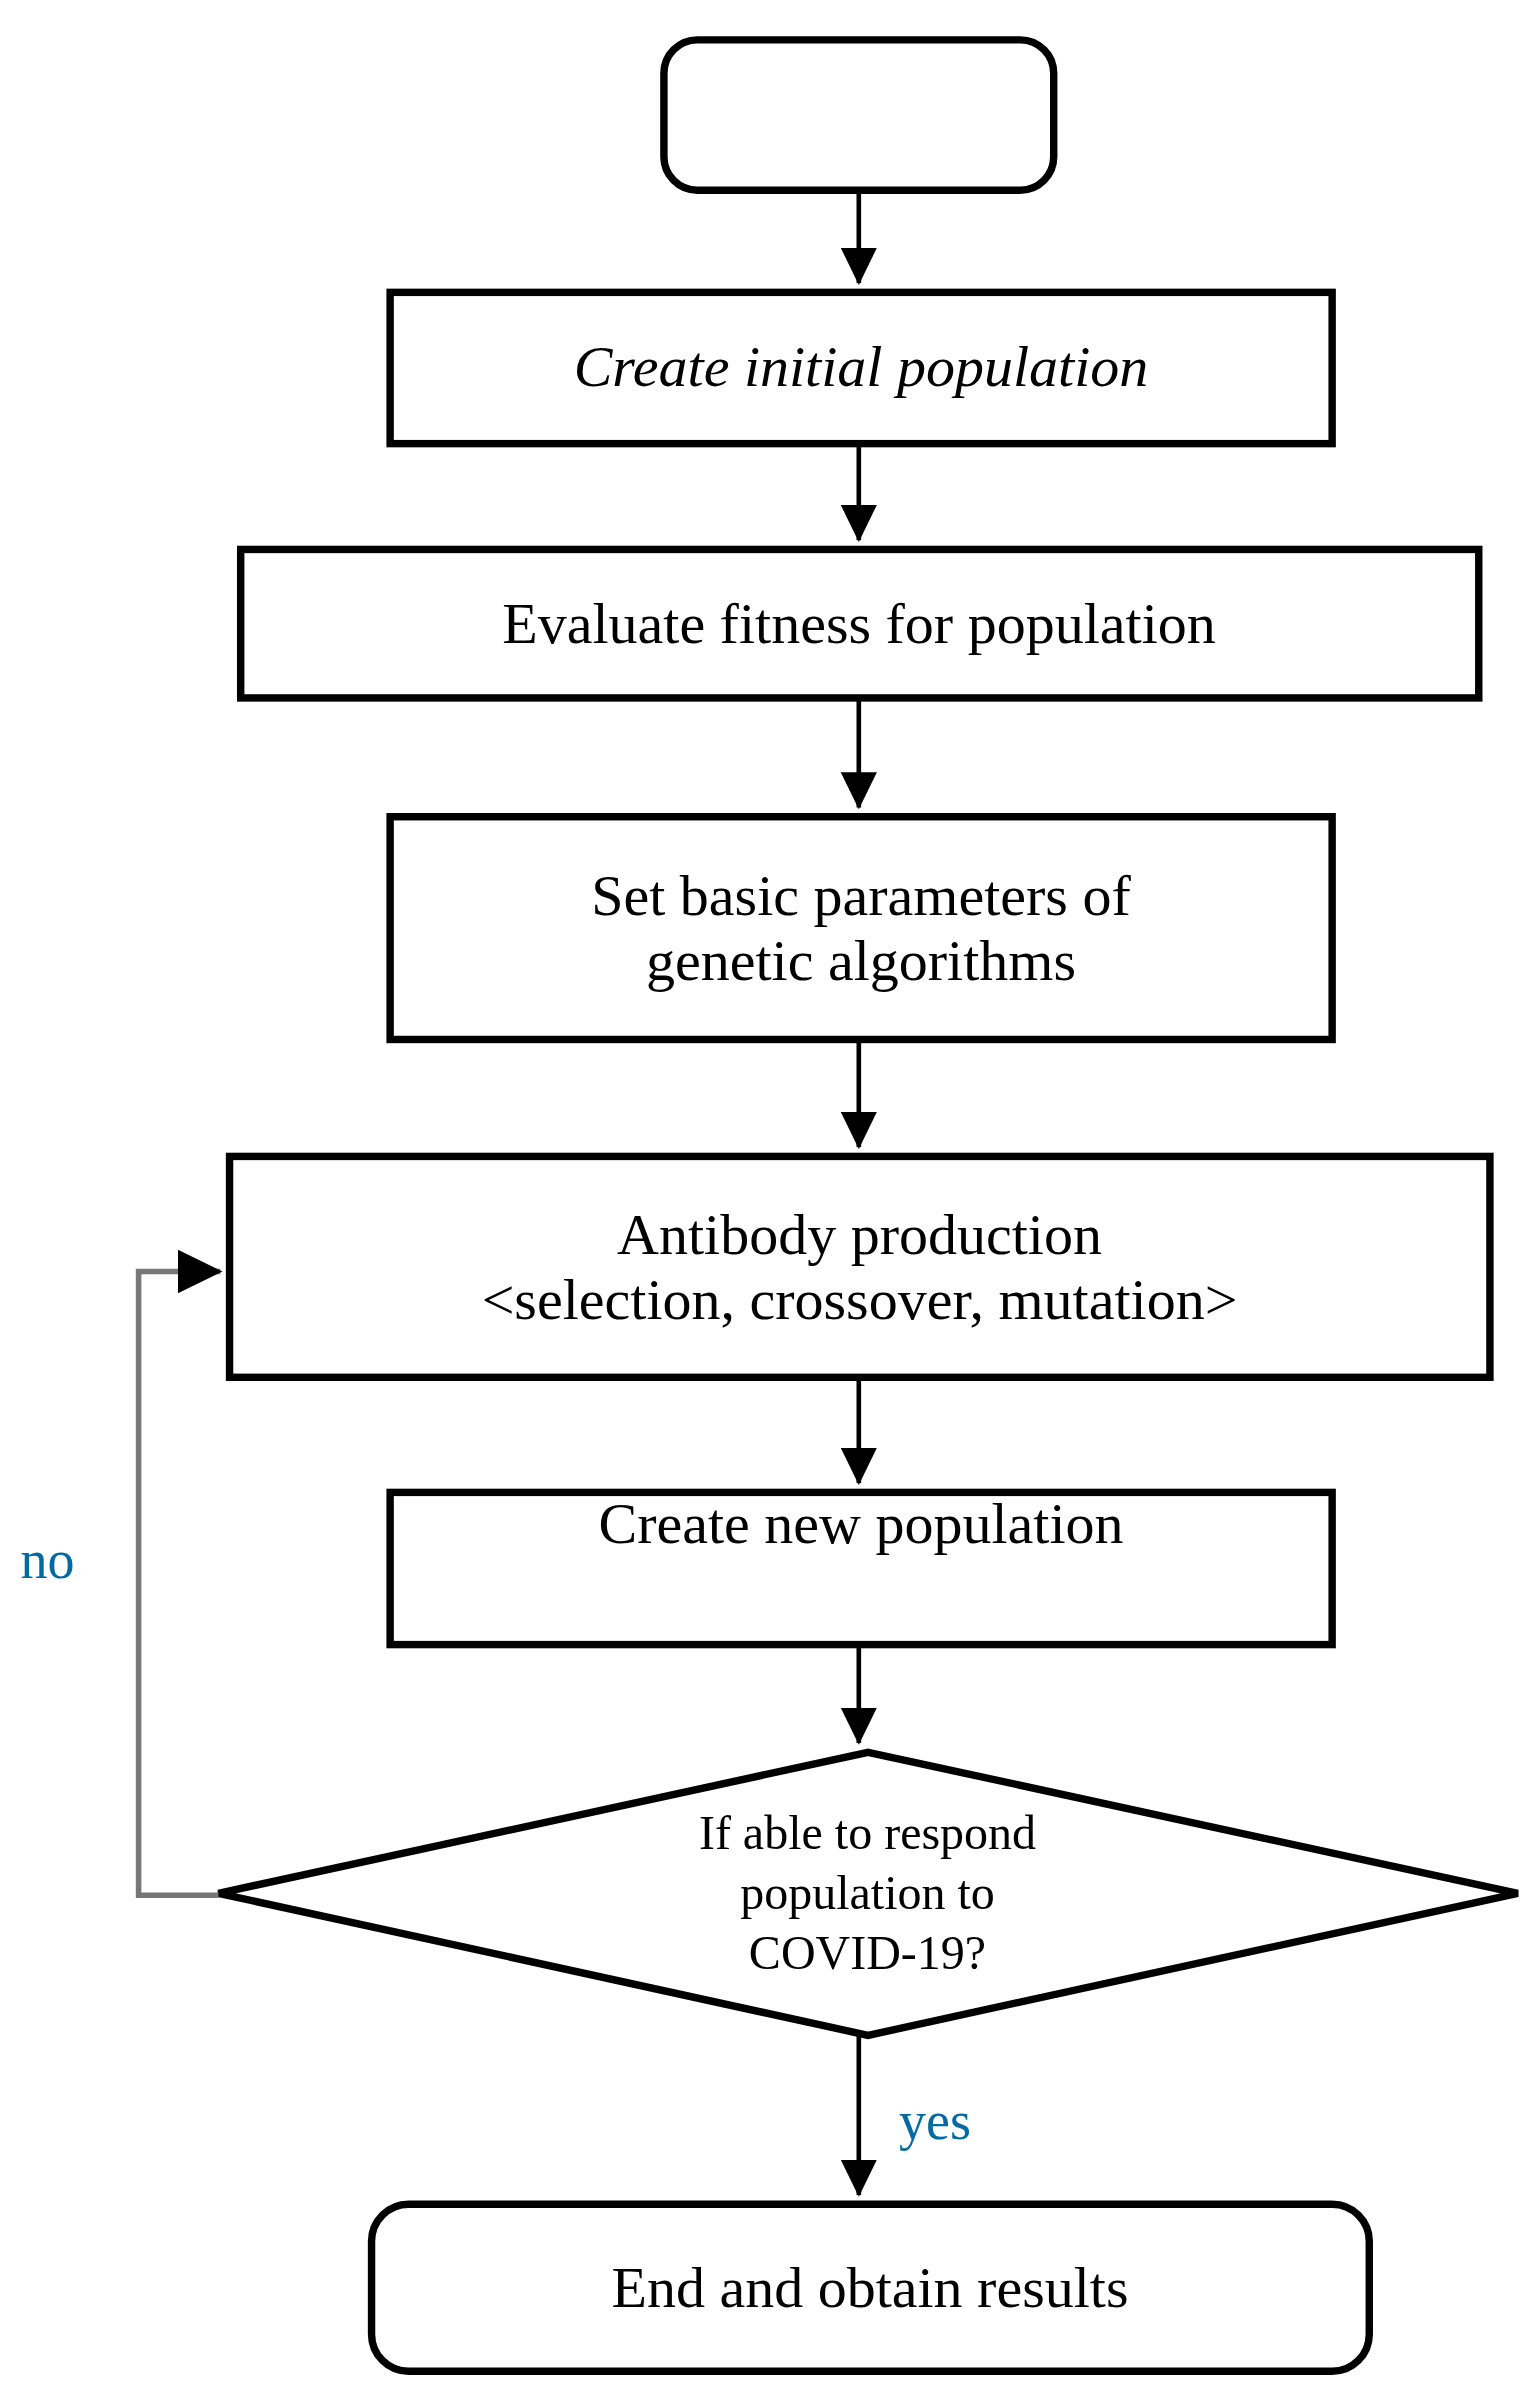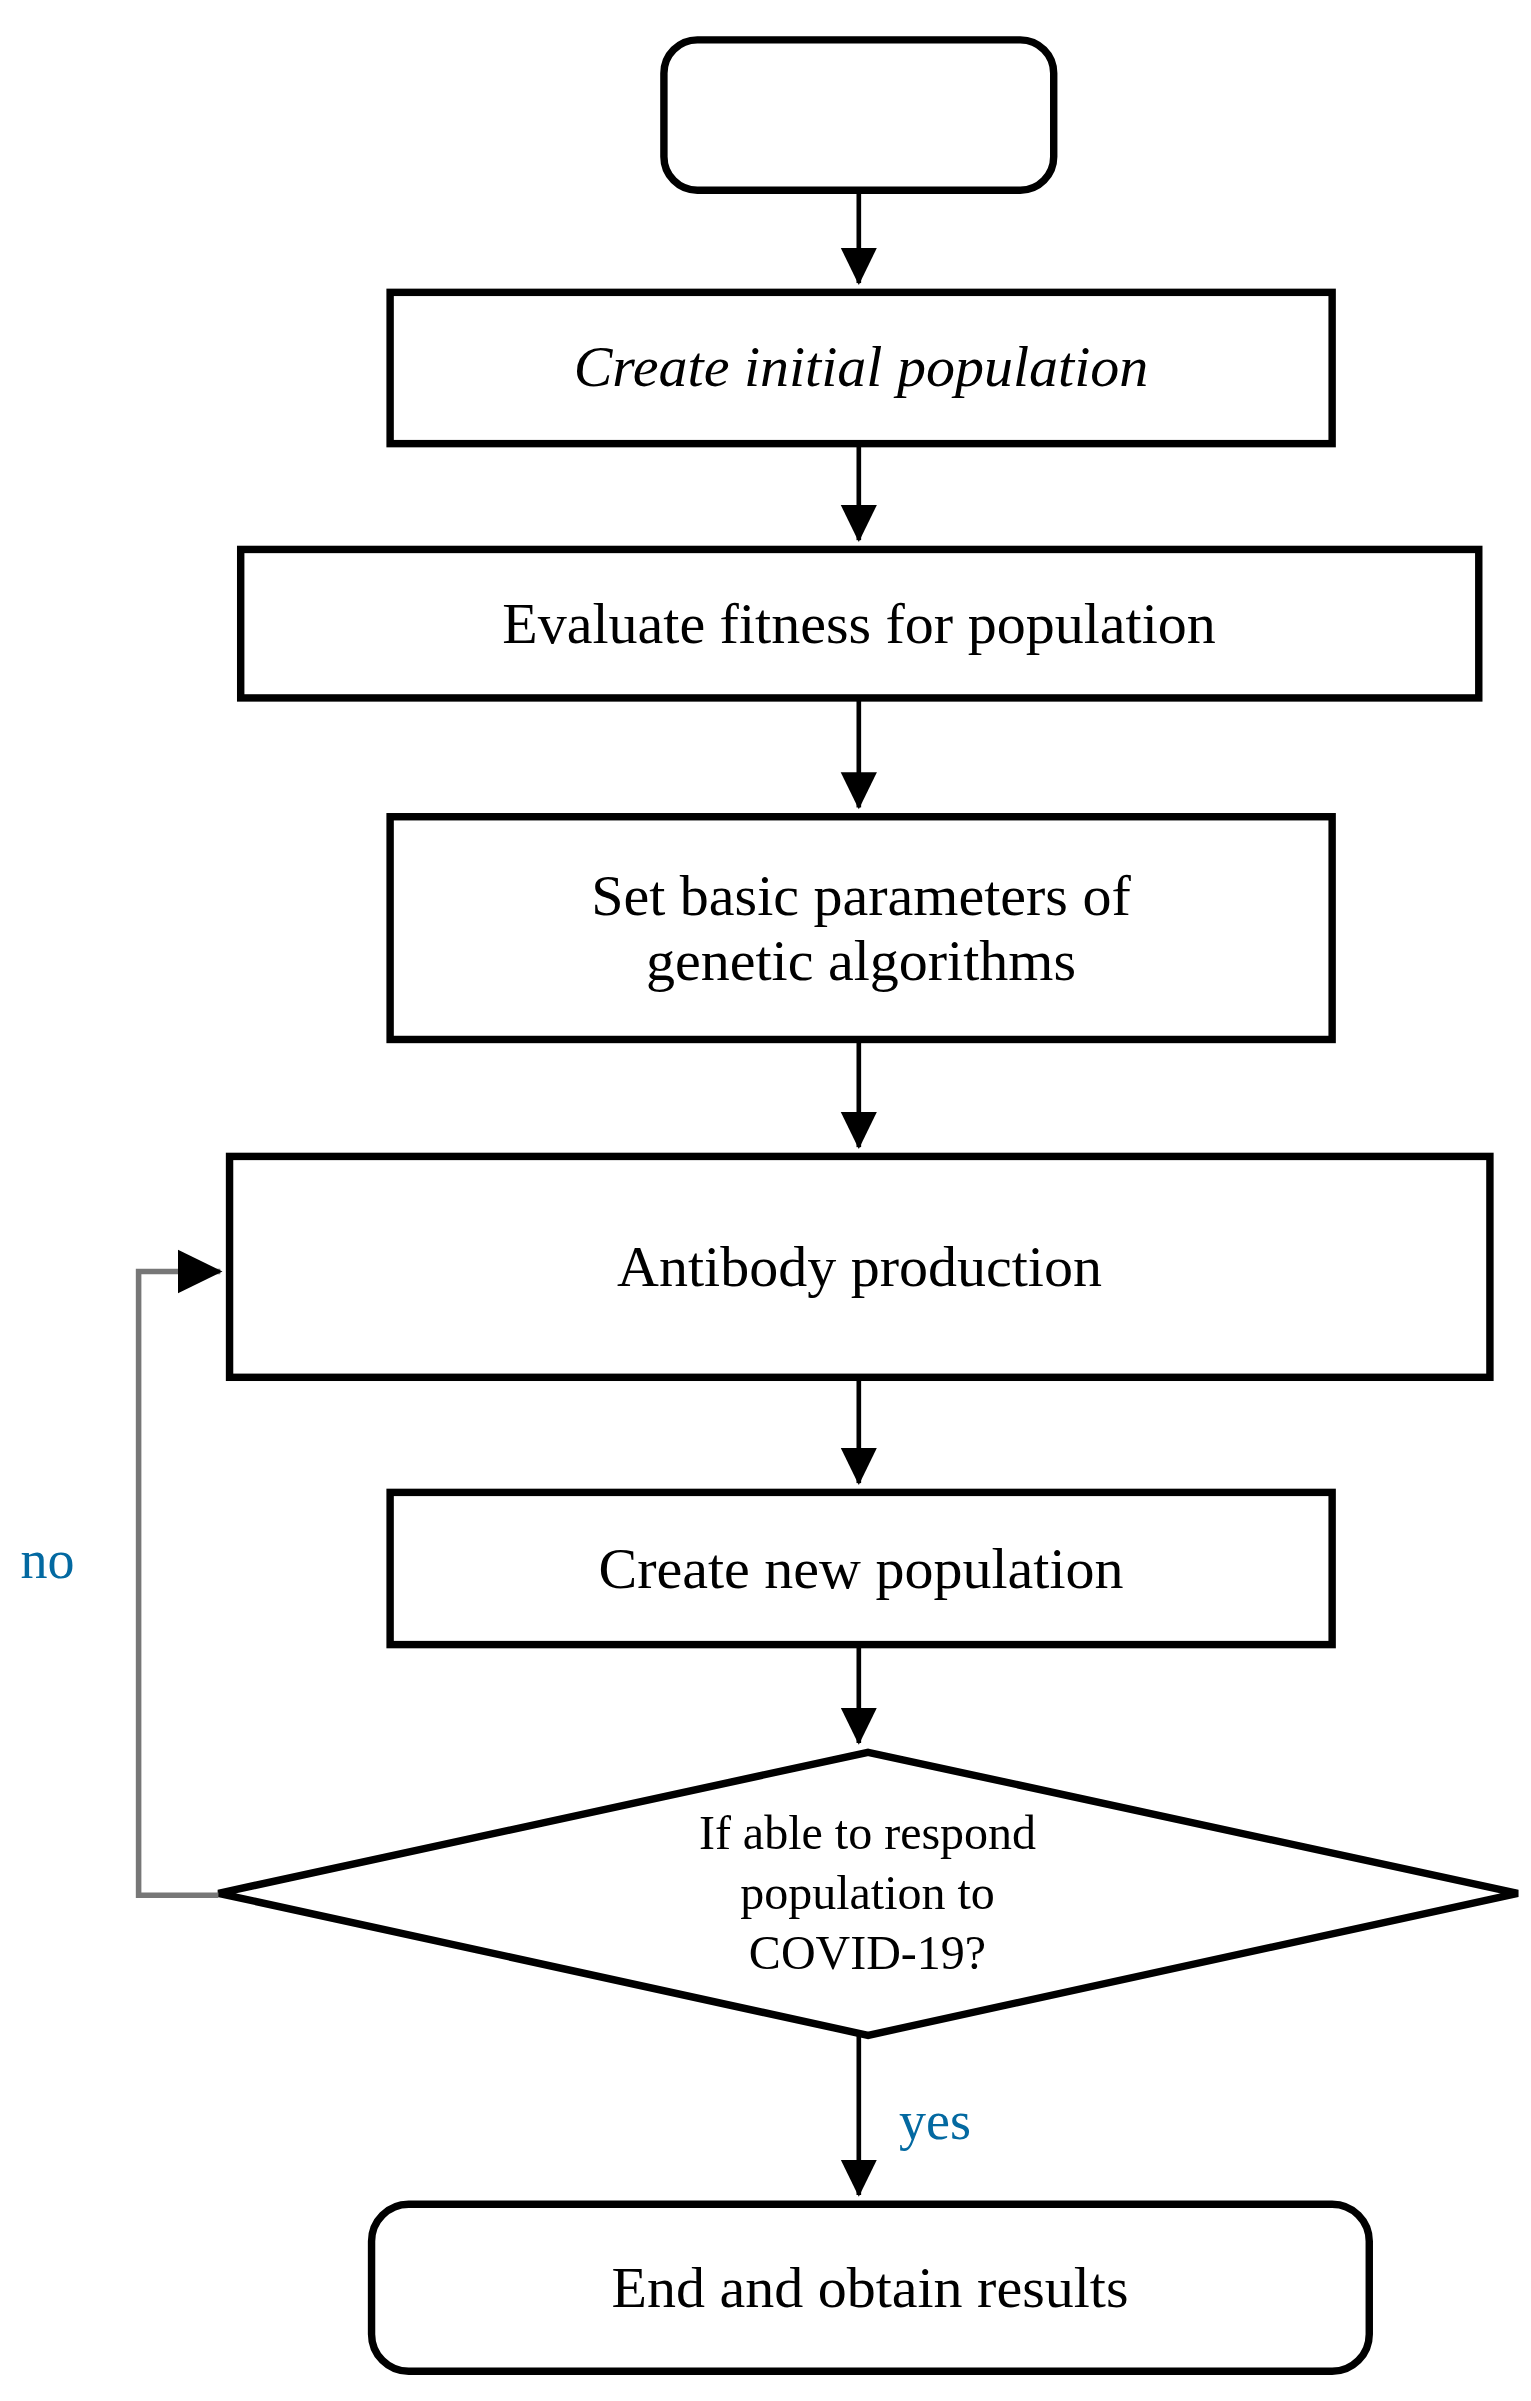--- a/index.html
+++ b/index.html
@@ -100,23 +100,24 @@
     <span>Evaluate fitness for population</span>
   </div>
 
   <div class="node-text" style="left:390px; top:817px; width:942px; height:223px; font-size:58px;">
     <span>Set basic parameters of</span>
     <span>genetic algorithms</span>
   </div>
 
   <div class="node-text" style="left:229px; top:1157px; width:1261px; height:221px; font-size:58px;">
     <span>Antibody production</span>
+    <span>&lt;selection, crossover, mutation&gt;</span>
   </div>
 
-  <div class="node-text" style="left:390px; top:1493px; width:942px; height:152px; font-size:58px;">
+  <div class="node-text" style="left:390px; top:1448px; width:942px; height:152px; font-size:58px;">
     <span>Create new population</span>
   </div>
 
   <div class="node-text" style="left:450px; top:1754px; width:835px; height:278px; font-size:48px; line-height:1.25;">
     <span>If able to respond</span>
     <span>population to</span>
     <span>COVID-19?</span>
   </div>
 
   <div class="node-text" style="left:371px; top:2205px; width:998px; height:167px; font-size:58px;justify-content:center;">

